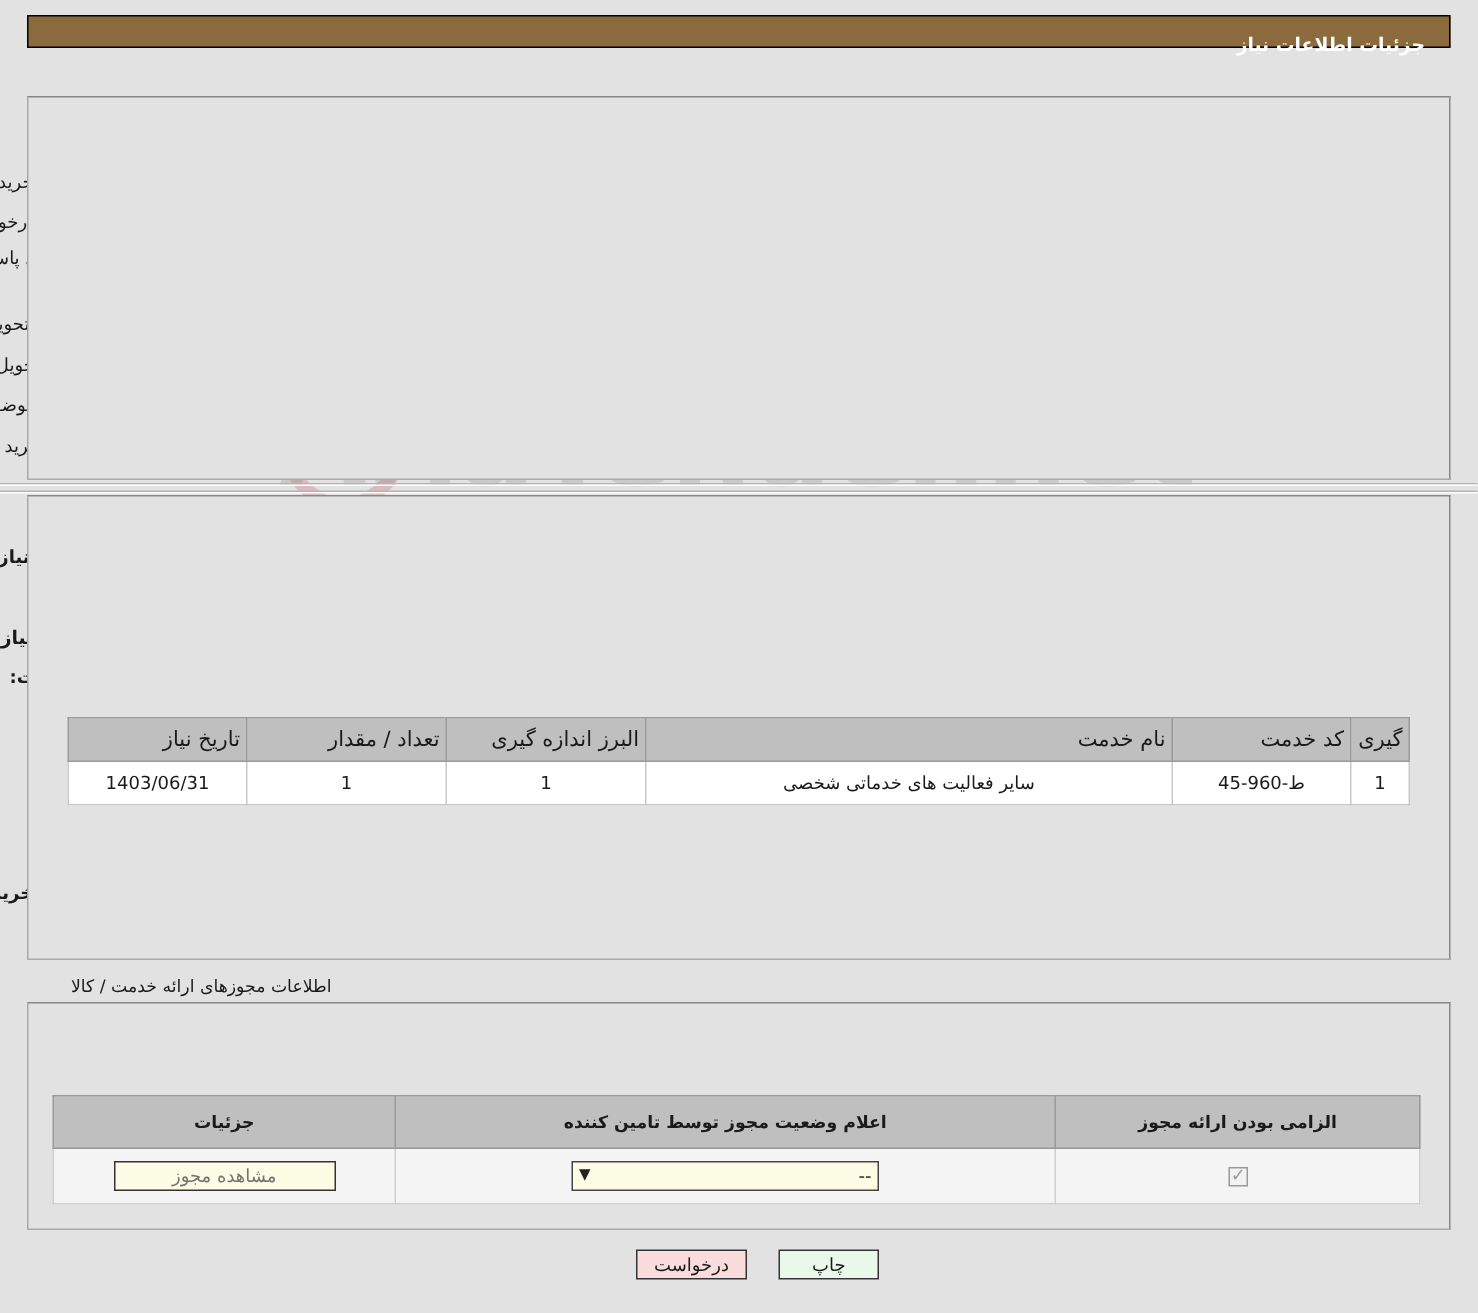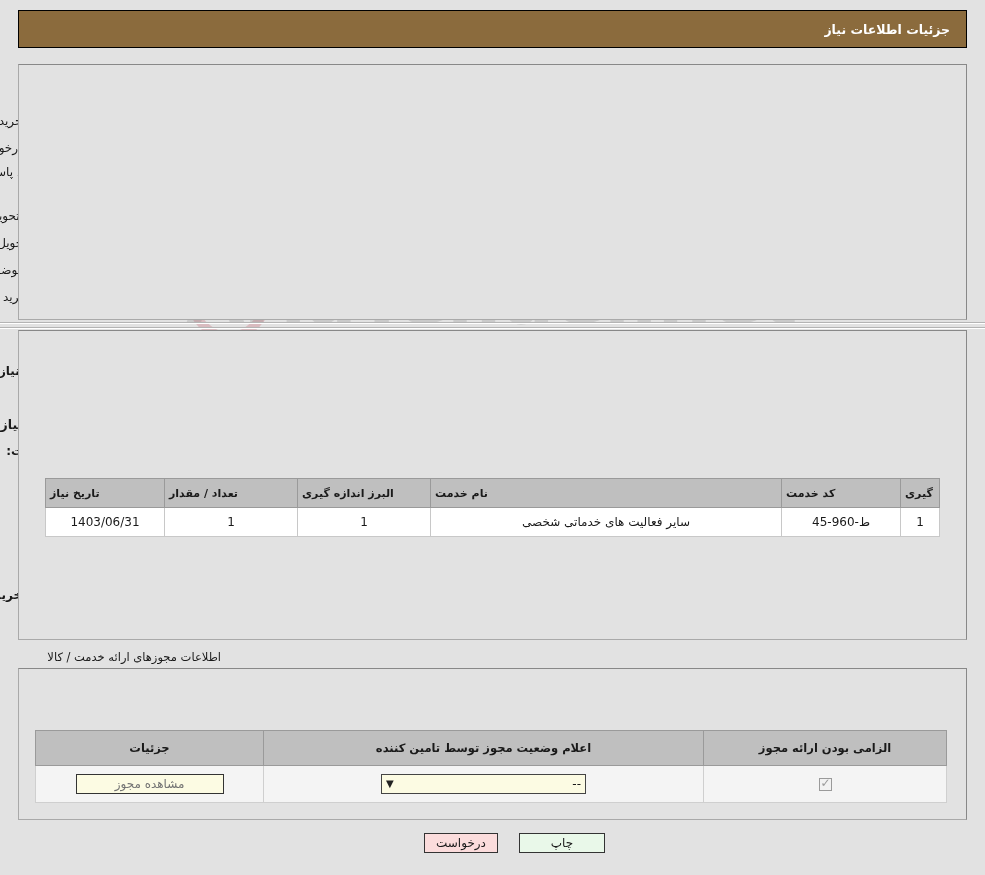--- a/index.html
+++ b/index.html
@@ -46,21 +46,21 @@
     width: 86px;
     height: 104px;
   }
 
   
   #page-header {
     position: absolute;
     left: 18px;
     top: 10px;
     width: 949px;
-    height: 38px;
+    height: 22px;
     background: #8b6b3d;
     border: 1px solid #000;
     box-sizing: border-box;
     z-index: 10;
   }
   #page-header .title {
     position: absolute;
     right: 16px;
     top: 11px;
     color: #ffffff;
@@ -183,26 +183,26 @@
   table.grid {
     position: absolute;
     border-collapse: collapse;
     font-size: 12px;
     background: #ffffff;
     z-index: 12;
   }
   table.grid th {
     background: #bfbfbf;
     border: 1px solid #9a9a9a;
-    font-weight: bold;
-    font-size: 11px;
+    font-weight: normal;
+    font-size: 14px;
     color: #1a1a1a;
     height: 24px;
     padding: 2px 4px;
-    text-align: left;
+    text-align: right;
   }
   table.grid td {
     background: #ffffff;
     border: 1px solid #c8c8c8;
     height: 24px;
     padding: 2px 4px;
     text-align: center;
     color: #1a1a1a;
   }
   .ltr { direction: ltr; unicode-bidi: embed; }
@@ -291,21 +291,21 @@
     position: absolute;
     height: 20px;
     line-height: 18px;
     text-align: center;
     font-size: 12px;
     border: 1px solid #333;
     box-sizing: border-box;
     cursor: pointer;
     z-index: 14;
   }
-  #btn-print { left: 519px; top: 833px; width: 86px; background: #e9f8e9; }
+  #btn-print { left: 519px; top: 833px; width: 67px; background: #e9f8e9; }
   #btn-back  { left: 424px; top: 833px; width: 74px; background: #fbdcdc; }
 </style>
 </head>
 <body>
 
 <div id="watermark">
   <svg class="wm-shield" viewBox="0 0 86 104">
     <path d="M43 3 L82 16 L82 56 C82 82 62 96 43 101 C24 96 4 82 4 56 L4 16 Z" fill="none" stroke="rgba(200,110,120,0.33)" stroke-width="9"></path>
     <path d="M26 44 L44 62 L30 76 L18 64 Z" fill="rgba(200,110,120,0.30)"></path>
     <path d="M46 40 L62 56 L50 68 L36 54 Z" fill="rgba(200,110,120,0.22)"></path>

